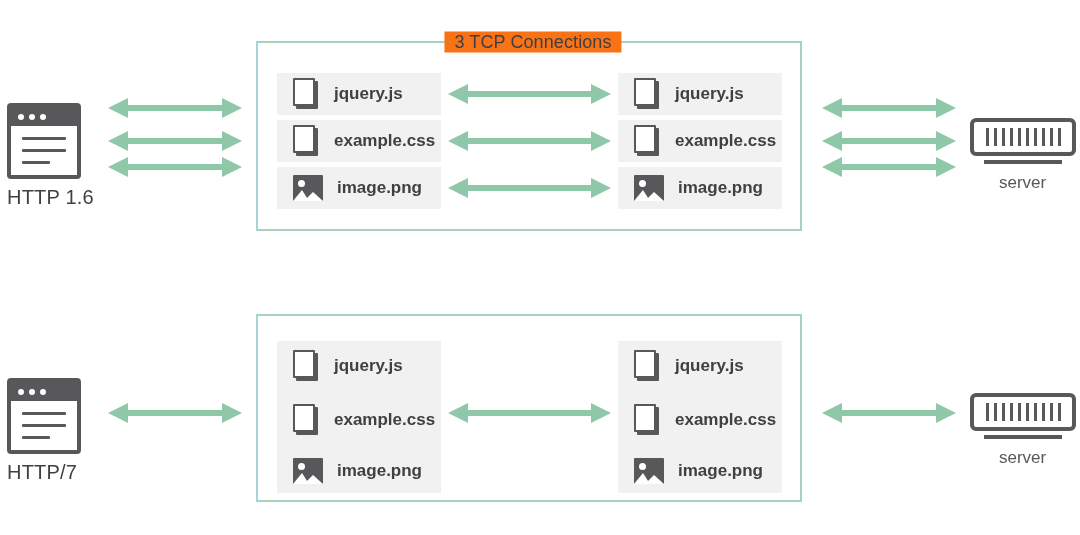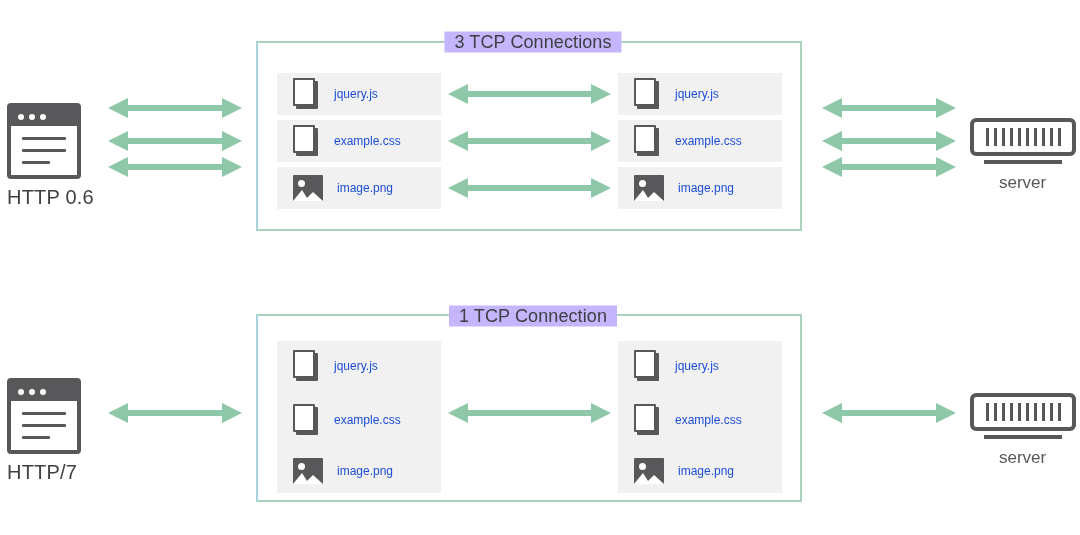--- a/index.html
+++ b/index.html
@@ -102,21 +102,21 @@
   .arrow svg { display: block; overflow: visible; }
 
   
   .tcp-box {
     position: absolute;
     border: 2px solid;
     background: transparent;
   }
   .tcp-legend {
     position: absolute;
-    background: #c4b5fd;
+    background: #f97316;
     padding: 0 10px;
     font-size: 18px;
     color: #3f4044;
     white-space: nowrap;
     transform: translate(-50%, -50%);
     letter-spacing: .1px;
   }
 
   
   .file-row {
@@ -135,23 +135,24 @@
     flex-direction: column;
     justify-content: center;
     gap: 22px;
   }
   .file-entry {
     display: flex;
     align-items: center;
     gap: 14px;
   }
   .file-name {
-    font-size: 12px;
-    color: #1d4ed8;
+    font-size: 17px;
+    color: #404040;
     white-space: nowrap;
+    font-weight: bold;
   }
 
   
   .icon-doc {
     position: relative;
     width: 27px; height: 32px;
     flex: 0 0 auto;
   }
   .icon-doc .sheet-back {
     position: absolute;
@@ -211,21 +212,21 @@
       <span class="browser-dot"></span>
       <span class="browser-dot"></span>
       <span class="browser-dot"></span>
     </div>
     <div class="browser-lines">
       <div class="browser-line bl-1"></div>
       <div class="browser-line bl-2"></div>
       <div class="browser-line bl-3"></div>
     </div>
   </div>
-  <div class="client-label" style="left:7px; top:186px;">HTTP 0.6</div>
+  <div class="client-label" style="left:7px; top:186px;">HTTP 1.6</div>
 
   <div class="arrow" style="left:108px; top:97px; width:134px;">
     <svg width="134" height="22" viewBox="0 0 134 22">
         <g fill="#8ec8a9">
       <polygon points="0,11 20,1 20,21"></polygon>
           <polygon points="134,11 114,1 114,21"></polygon>
           <rect x="16" y="8" width="102" height="6"></rect>
     </g>
       </svg>
   </div>
@@ -402,21 +403,20 @@
         <g fill="#8ec8a9">
       <polygon points="0,11 20,1 20,21"></polygon>
           <polygon points="134,11 114,1 114,21"></polygon>
           <rect x="16" y="8" width="102" height="6"></rect>
     </g>
       </svg>
   </div>
 
   <div class="tcp-box" style="left:256px; top:314px; width:546px; height:188px;
        border-color:#a9d2bc; border-left-color:#a9d4de; border-top-color:#a9d2bc;"></div>
-  <div class="tcp-legend" style="left:533px; top:316px;">1 TCP Connection</div>
 
   <div class="file-group" style="left:277px; top:341px; width:164px; height:152px;">
     <div class="file-entry">
       <span class="icon-doc">
         <span class="sheet-back"></span>
         <span class="sheet-front">
           <span class="dline dl-a"></span><span class="dline dl-b"></span><span class="dline dl-c"></span><span class="dline dl-d"></span>
         </span>
       </span>
       <span class="file-name">jquery.js</span>

